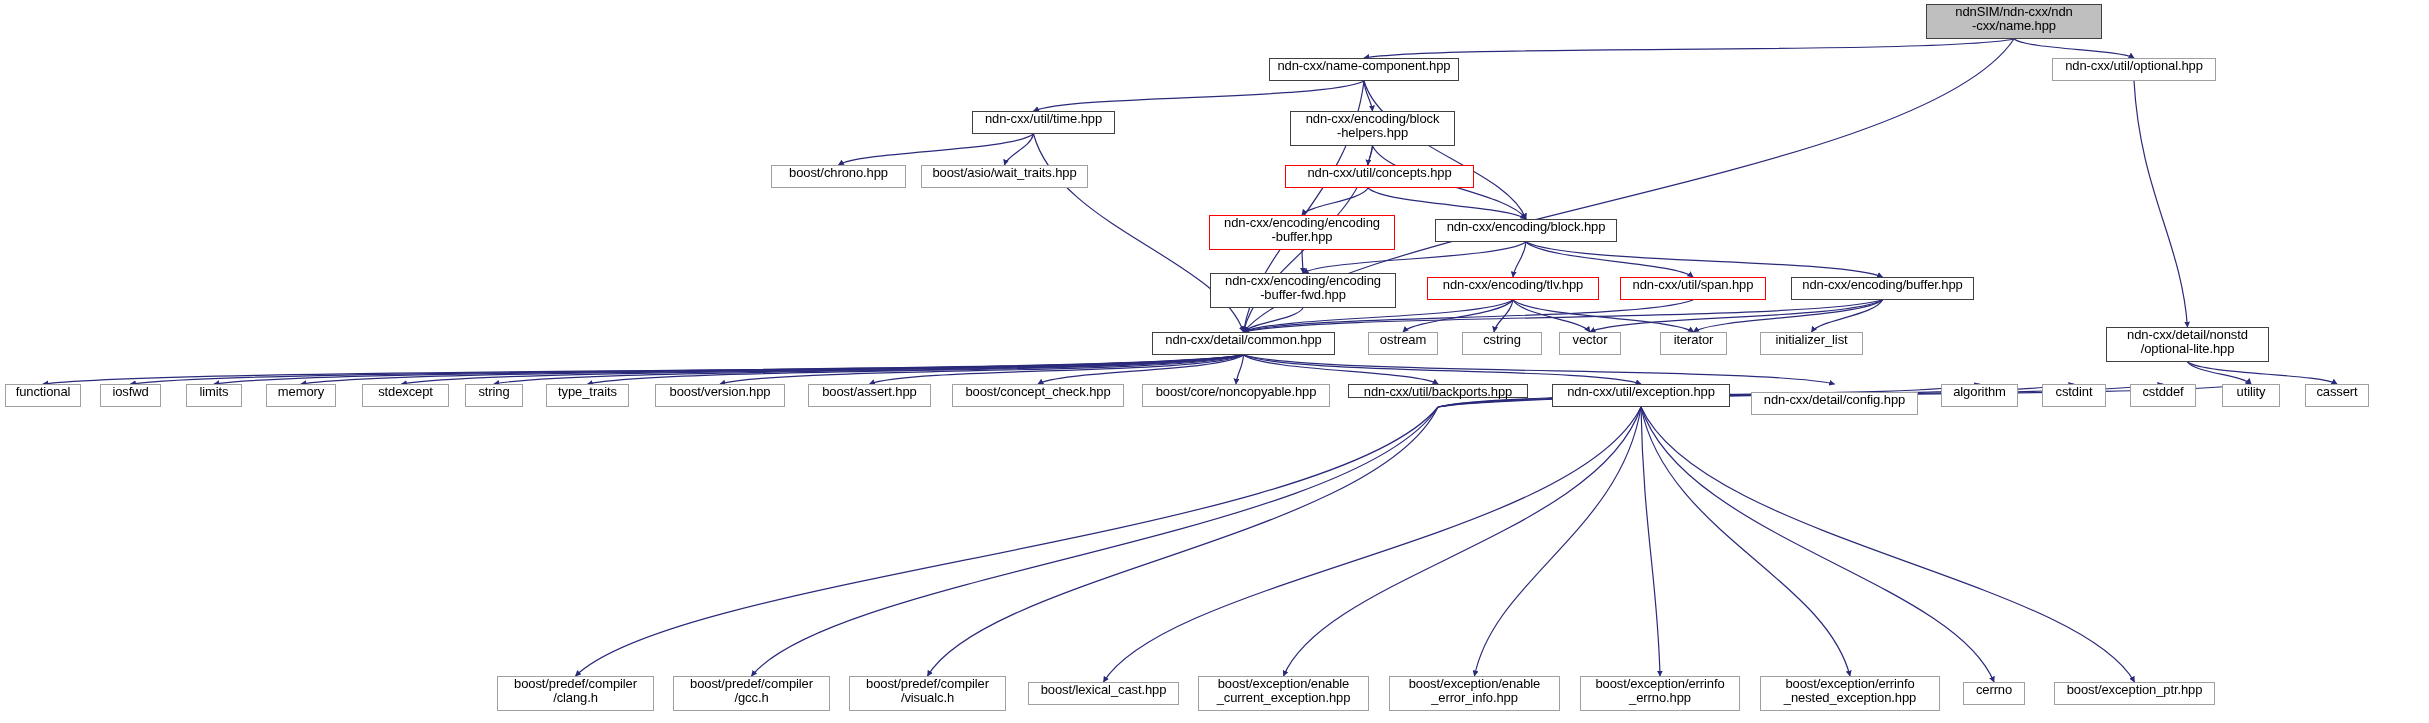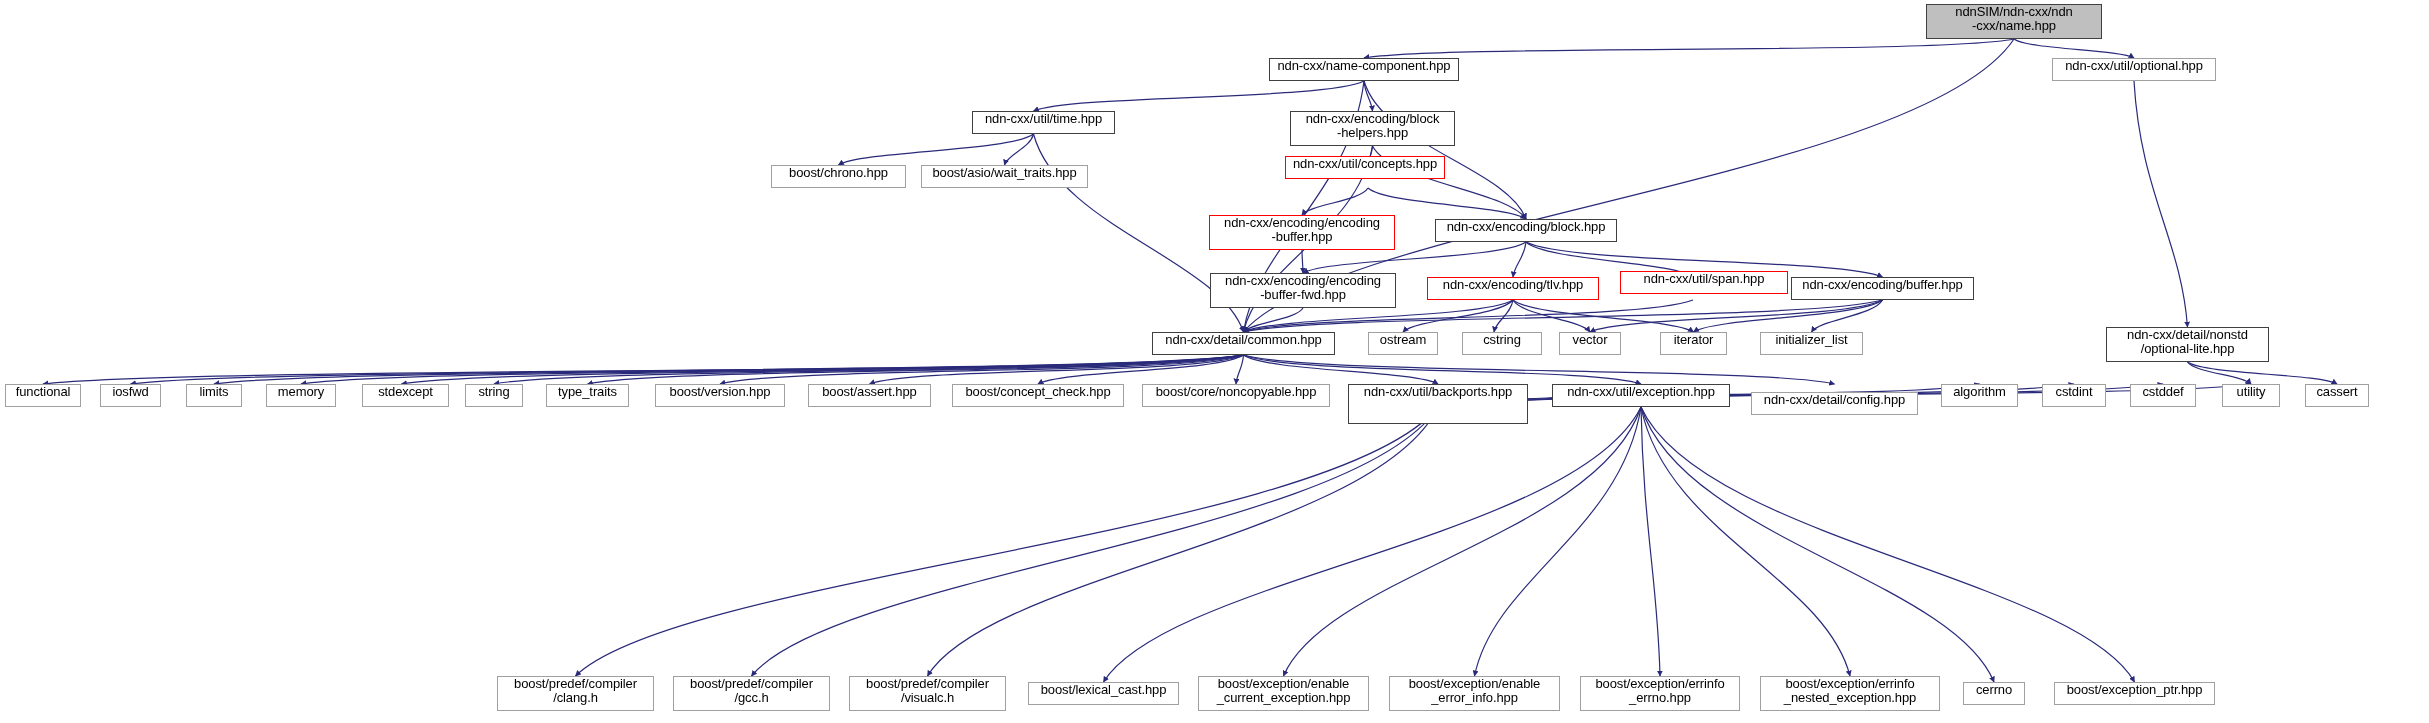--- a/index.html
+++ b/index.html
@@ -109,49 +109,49 @@
   </svg>
 <div class="node root" style="left: 1926px; top: 4px; width: 176px; height: 35px;"><span class="nlabel">ndnSIM/ndn-cxx/ndn
 -cxx/name.hpp</span></div>
     <div class="node solid" style="left: 1269px; top: 58px; width: 190px; height: 23px;"><span class="nlabel">ndn-cxx/name-component.hpp</span></div>
     <div class="node " style="left: 2052px; top: 58px; width: 164px; height: 23px;"><span class="nlabel">ndn-cxx/util/optional.hpp</span></div>
     <div class="node solid" style="left: 962px; top: 111px; width: 143px; height: 23px; margin-left: 10px;"><span class="nlabel">ndn-cxx/util/time.hpp</span></div>
     <div class="node solid" style="left: 1290px; top: 111px; width: 165px; height: 35px;"><span class="nlabel">ndn-cxx/encoding/block
 -helpers.hpp</span></div>
     <div class="node " style="left: 771px; top: 165px; width: 135px; height: 23px;"><span class="nlabel">boost/chrono.hpp</span></div>
     <div class="node " style="left: 921px; top: 165px; width: 167px; height: 23px;"><span class="nlabel">boost/asio/wait_traits.hpp</span></div>
-    <div class="node red" style="left: 1285px; top: 156px; width: 160px; height: 23px;"><span class="nlabel">ndn-cxx/util/concepts.hpp</span></div>
+    <div class="node red" style="left: 1285px; top: 165px; width: 189px; height: 23px;"><span class="nlabel">ndn-cxx/util/concepts.hpp</span></div>
     <div class="node red" style="left: 1209px; top: 215px; width: 186px; height: 35px;"><span class="nlabel">ndn-cxx/encoding/encoding
 -buffer.hpp</span></div>
     <div class="node solid" style="left: 1435px; top: 219px; width: 182px; height: 23px;"><span class="nlabel">ndn-cxx/encoding/block.hpp</span></div>
     <div class="node solid" style="left: 1210px; top: 273px; width: 186px; height: 35px;"><span class="nlabel">ndn-cxx/encoding/encoding
 -buffer-fwd.hpp</span></div>
     <div class="node red" style="left: 1427px; top: 277px; width: 172px; height: 23px;"><span class="nlabel">ndn-cxx/encoding/tlv.hpp</span></div>
-    <div class="node red" style="left: 1620px; top: 271px; width: 168px; height: 23px;"><span class="nlabel">ndn-cxx/util/span.hpp</span></div>
+    <div class="node red" style="left: 1620px; top: 277px; width: 146px; height: 23px;"><span class="nlabel">ndn-cxx/util/span.hpp</span></div>
     <div class="node solid" style="left: 1791px; top: 277px; width: 183px; height: 23px;"><span class="nlabel">ndn-cxx/encoding/buffer.hpp</span></div>
     <div class="node solid" style="left: 2106px; top: 327px; width: 163px; height: 35px;"><span class="nlabel">ndn-cxx/detail/nonstd
 /optional-lite.hpp</span></div>
     <div class="node solid" style="left: 1152px; top: 332px; width: 183px; height: 23px;"><span class="nlabel">ndn-cxx/detail/common.hpp</span></div>
     <div class="node " style="left: 1368px; top: 332px; width: 70px; height: 23px;"><span class="nlabel">ostream</span></div>
     <div class="node " style="left: 1462px; top: 332px; width: 80px; height: 23px;"><span class="nlabel">cstring</span></div>
     <div class="node " style="left: 1559px; top: 332px; width: 62px; height: 23px;"><span class="nlabel">vector</span></div>
     <div class="node " style="left: 1660px; top: 332px; width: 67px; height: 23px;"><span class="nlabel">iterator</span></div>
     <div class="node " style="left: 1760px; top: 332px; width: 103px; height: 23px;"><span class="nlabel">initializer_list</span></div>
     <div class="node " style="left: 5px; top: 384px; width: 76px; height: 23px;"><span class="nlabel">functional</span></div>
     <div class="node " style="left: 100px; top: 384px; width: 61px; height: 23px;"><span class="nlabel">iosfwd</span></div>
     <div class="node " style="left: 186px; top: 384px; width: 56px; height: 23px;"><span class="nlabel">limits</span></div>
     <div class="node " style="left: 266px; top: 384px; width: 70px; height: 23px;"><span class="nlabel">memory</span></div>
     <div class="node " style="left: 362px; top: 384px; width: 87px; height: 23px;"><span class="nlabel">stdexcept</span></div>
     <div class="node " style="left: 465px; top: 384px; width: 58px; height: 23px;"><span class="nlabel">string</span></div>
     <div class="node " style="left: 546px; top: 384px; width: 83px; height: 23px;"><span class="nlabel">type_traits</span></div>
     <div class="node " style="left: 655px; top: 384px; width: 130px; height: 23px;"><span class="nlabel">boost/version.hpp</span></div>
     <div class="node " style="left: 808px; top: 384px; width: 123px; height: 23px;"><span class="nlabel">boost/assert.hpp</span></div>
     <div class="node " style="left: 952px; top: 384px; width: 172px; height: 23px;"><span class="nlabel">boost/concept_check.hpp</span></div>
     <div class="node " style="left: 1142px; top: 384px; width: 188px; height: 23px;"><span class="nlabel">boost/core/noncopyable.hpp</span></div>
-    <div class="node solid" style="left: 1348px; top: 384px; width: 180px; height: 40px;"><span class="nlabel">ndn-cxx/util/backports.hpp</span></div>
+    <div class="node solid" style="left: 1348px; top: 384px; width: 180px; height: 14px;"><span class="nlabel">ndn-cxx/util/backports.hpp</span></div>
     <div class="node solid" style="left: 1552px; top: 384px; width: 178px; height: 23px;"><span class="nlabel">ndn-cxx/util/exception.hpp</span></div>
     <div class="node " style="left: 1751px; top: 392px; width: 167px; height: 23px;"><span class="nlabel">ndn-cxx/detail/config.hpp</span></div>
     <div class="node " style="left: 1941px; top: 384px; width: 77px; height: 23px;"><span class="nlabel">algorithm</span></div>
     <div class="node " style="left: 2042px; top: 384px; width: 64px; height: 23px;"><span class="nlabel">cstdint</span></div>
     <div class="node " style="left: 2130px; top: 384px; width: 66px; height: 23px;"><span class="nlabel">cstddef</span></div>
     <div class="node " style="left: 2222px; top: 384px; width: 58px; height: 23px;"><span class="nlabel">utility</span></div>
     <div class="node " style="left: 2305px; top: 384px; width: 64px; height: 23px;"><span class="nlabel">cassert</span></div>
     <div class="node " style="left: 497px; top: 676px; width: 157px; height: 35px;"><span class="nlabel">boost/predef/compiler
 /clang.h</span></div>
     <div class="node " style="left: 673px; top: 676px; width: 157px; height: 35px;"><span class="nlabel">boost/predef/compiler

